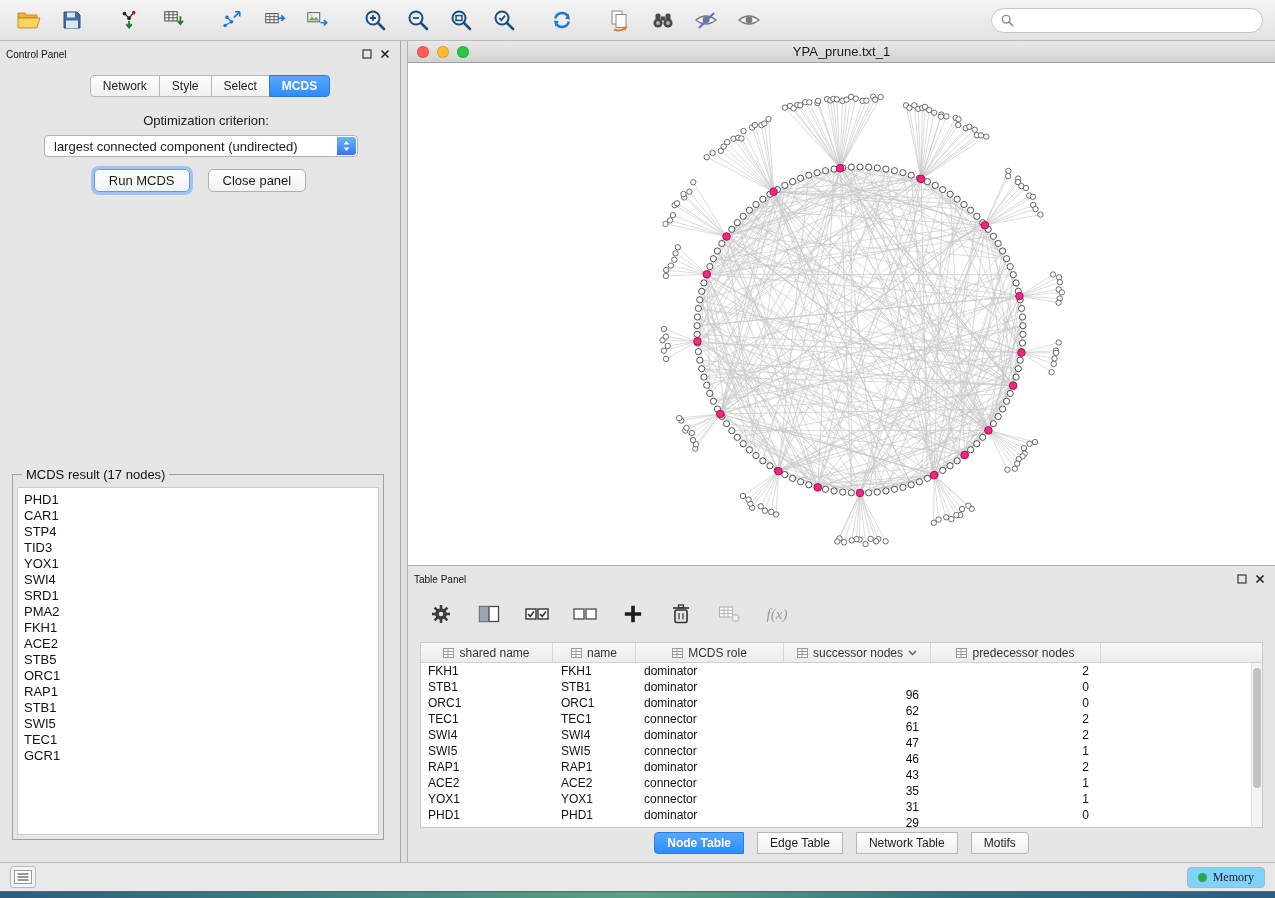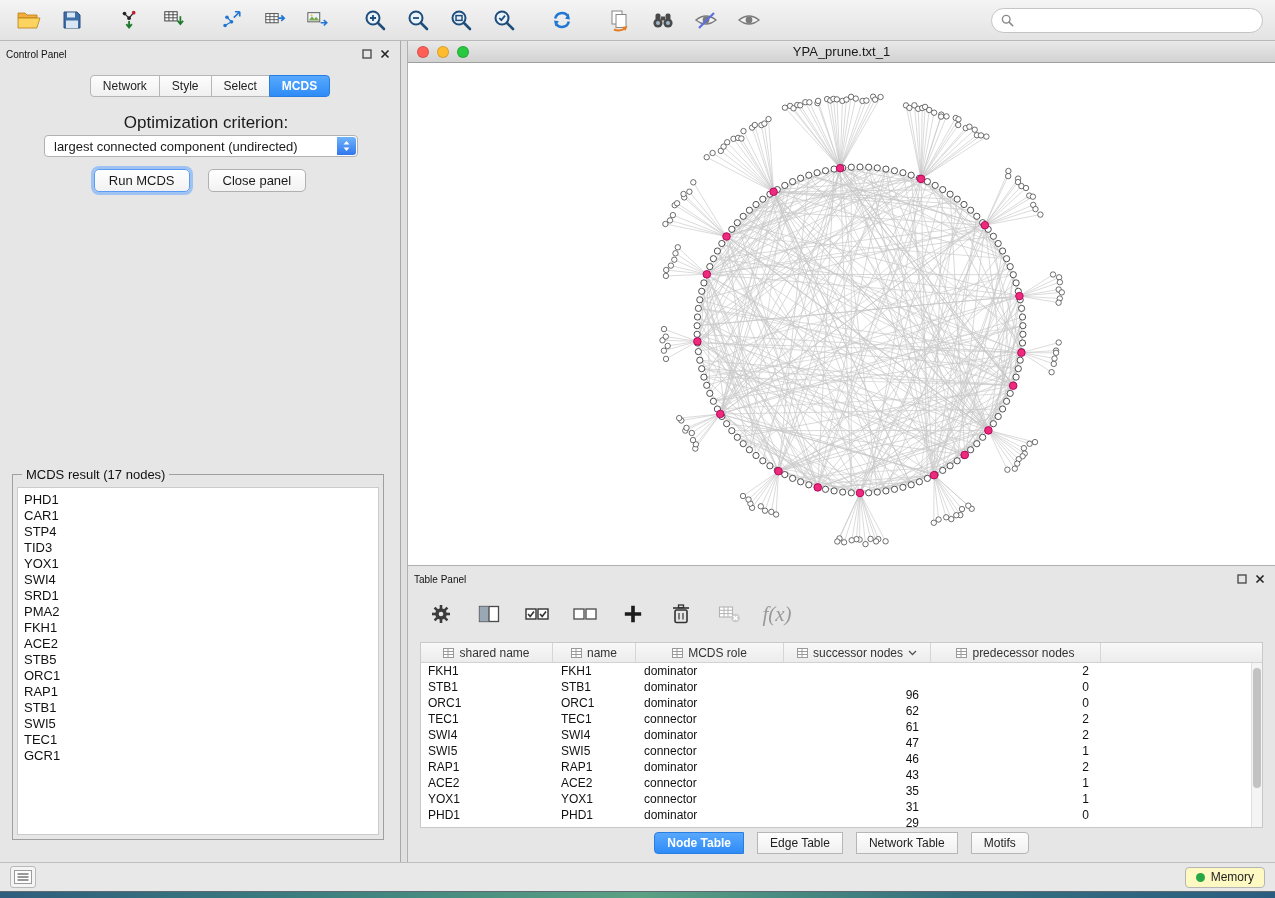--- a/index.html
+++ b/index.html
@@ -40,21 +40,21 @@
 .win-ctl { width: 18px; height: 16px; display: flex; align-items: center; justify-content: center; border: none; background: transparent; }
 .cp-tabs { position: absolute; top: 34px; left: 8px; right: 0; display: flex; justify-content: center; padding-left: 12px; }
 .seg-tab {
   padding: 3px 12px; font-size: 12px; color: #222;
   background: linear-gradient(#fdfdfd, #f0f0f0);
   border: 1px solid #b6b6b6; margin-left: -1px; cursor: default;
 }
 .seg-first { border-radius: 4px 0 0 4px; margin-left: 0; }
 .seg-last  { border-radius: 0 4px 4px 0; }
 .seg-selected { background: linear-gradient(#58a9fd, #2e8bf7); border-color: #2a7de0; color: #fff; font-weight: bold; }
-.opt-label { position: absolute; top: 72px; left: 12px; right: 0; text-align: center; font-size: 17px; color: #1a1a1a; }
+.opt-label { position: absolute; top: 72px; left: 12px; right: 0; text-align: center; font-size: 13px; color: #1a1a1a; }
 .dropdown {
   position: absolute; top: 94px; left: 44px; width: 314px; height: 22px;
   background: #fff; border: 1px solid #b1b1b1; border-radius: 4px;
   display: flex; align-items: center; padding-left: 9px; font-size: 13px;
 }
 .dd-cap {
   position: absolute; right: 1px; top: 1px; bottom: 1px; width: 19px;
   background: linear-gradient(#6fb3f9, #3176ee); border-radius: 0 3px 3px 0;
   display: flex; align-items: center; justify-content: center;
 }
@@ -91,21 +91,21 @@
 .net-canvas { position: absolute; left: 0; right: 0; top: 22px; bottom: 0; background: #fff; }
 .net-canvas svg { width: 100%; height: 100%; }
 
 
 .table-panel {
   position: absolute; left: 408px; top: 565px; right: 0; bottom: 36px;
   background: #e6e6e6; border-top: 1px solid #b0b0b0;
 }
 .tp-toolbar { position: absolute; top: 26px; left: 0; right: 0; height: 44px; display: flex; align-items: center; gap: 22px; padding-left: 20px; }
 .tp-btn { width: 26px; height: 26px; display: flex; align-items: center; justify-content: center; background: transparent; border: none; }
-.fx-label { font-family: "Liberation Serif", serif; font-style: italic; font-size: 21px; color: #9a9a9a; }
+.fx-label { font-family: "Liberation Serif", serif; font-style: italic; font-size: 15px; color: #9a9a9a; }
 .table-wrap { position: absolute; left: 12px; right: 12px; top: 76px; bottom: 34px; background: #fff; border: 1px solid #c9c9c9; overflow: hidden; }
 .nt-header { display: flex; height: 20px; background: linear-gradient(#f8f8f8, #ececec); border-bottom: 1px solid #d2d2d2; }
 .nt-hcell {
   display: flex; align-items: center; justify-content: center; gap: 5px;
   border-right: 1px solid #d6d6d6; font-size: 12px; color: #333; height: 100%;
 }
 .col-shared { width: 132px; } .col-name { width: 83px; } .col-role { width: 148px; }
 .col-succ { width: 147px; } .col-pred { width: 170px; } .col-fill { flex: 1; border-right: none; }
 .nt-row { display: flex; height: 16px; align-items: center; font-size: 12px; color: #111; }
 .c { height: 100%; line-height: 16px; white-space: nowrap; overflow: hidden; }
@@ -121,22 +121,22 @@
 
 .status-bar {
   position: absolute; left: 0; right: 0; bottom: 7px; height: 29px;
   background: #e8e8e8; border-top: 1px solid #bdbdbd;
   display: flex; align-items: center; padding: 0 10px;
 }
 .status-bar .spacer { flex: 1; }
 .list-btn { width: 26px; height: 22px; display: flex; align-items: center; justify-content: center; background: #f4f4f4; border: 1px solid #b9b9b9; border-radius: 3px; }
 .memory-btn {
   display: flex; align-items: center; gap: 6px; height: 21px; padding: 0 10px;
-  background: #fef9c3; border: 1px solid #b5b5b5; border-radius: 4px;
-  font-size: 12px; color: #222; font-family: Liberation Sans, sans-serif;
+  background: #7dd3fc; border: 1px solid #b5b5b5; border-radius: 4px;
+  font-size: 12px; color: #222; font-family: Liberation Serif, serif;
 }
 .mem-dot { width: 9px; height: 9px; border-radius: 50%; }
 .desktop-strip {
   position: absolute; left: 0; right: 0; bottom: 0; height: 7px;
   border-top: 1px solid #5c6b70;
   background: linear-gradient(90deg, #2e5d7d 0%, #3d7f7f 25%, #5ba183 50%, #35707f 75%, #2b5d80 100%);
 }
 </style>
 </head>
 <body>

